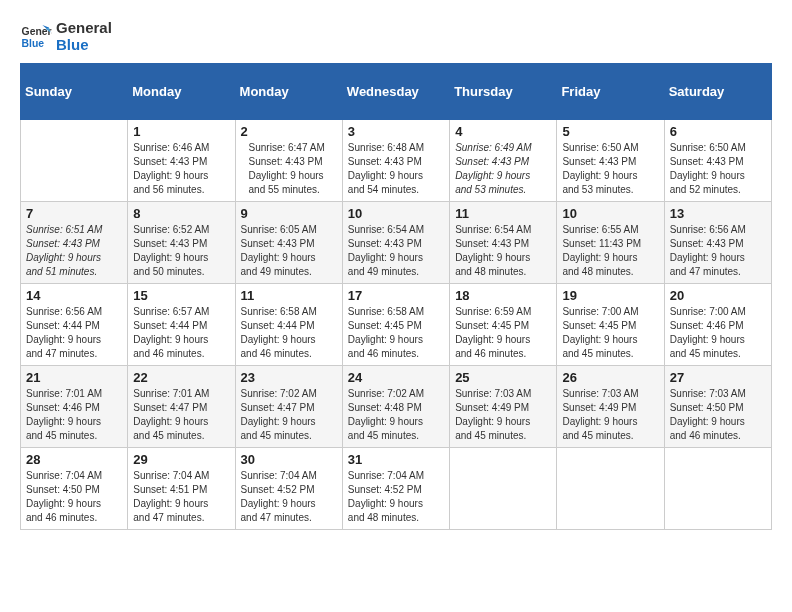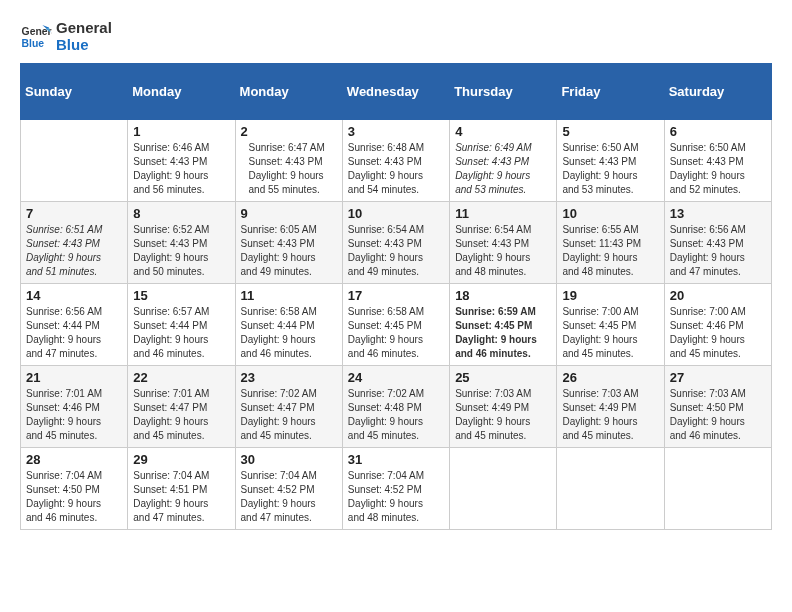--- a/index.html
+++ b/index.html
@@ -231,21 +231,21 @@
         </td>
         <td>
           <span class="day-number">17</span>
           <div class="day-info" style="white-space: pre-line;">Sunrise: 6:58 AM
 Sunset: 4:45 PM
 Daylight: 9 hours
 and 46 minutes.</div>
         </td>
         <td>
           <span class="day-number">18</span>
-          <div class="day-info" style="white-space: pre-line; font-weight: bold;">Sunrise: 6:59 AM
+          <div class="day-info" style="white-space: pre-line;">Sunrise: 6:59 AM
 Sunset: 4:45 PM
 Daylight: 9 hours
 and 46 minutes.</div>
         </td>
         <td>
           <span class="day-number">19</span>
           <div class="day-info" style="white-space: pre-line;">Sunrise: 7:00 AM
 Sunset: 4:45 PM
 Daylight: 9 hours
 and 45 minutes.</div>

